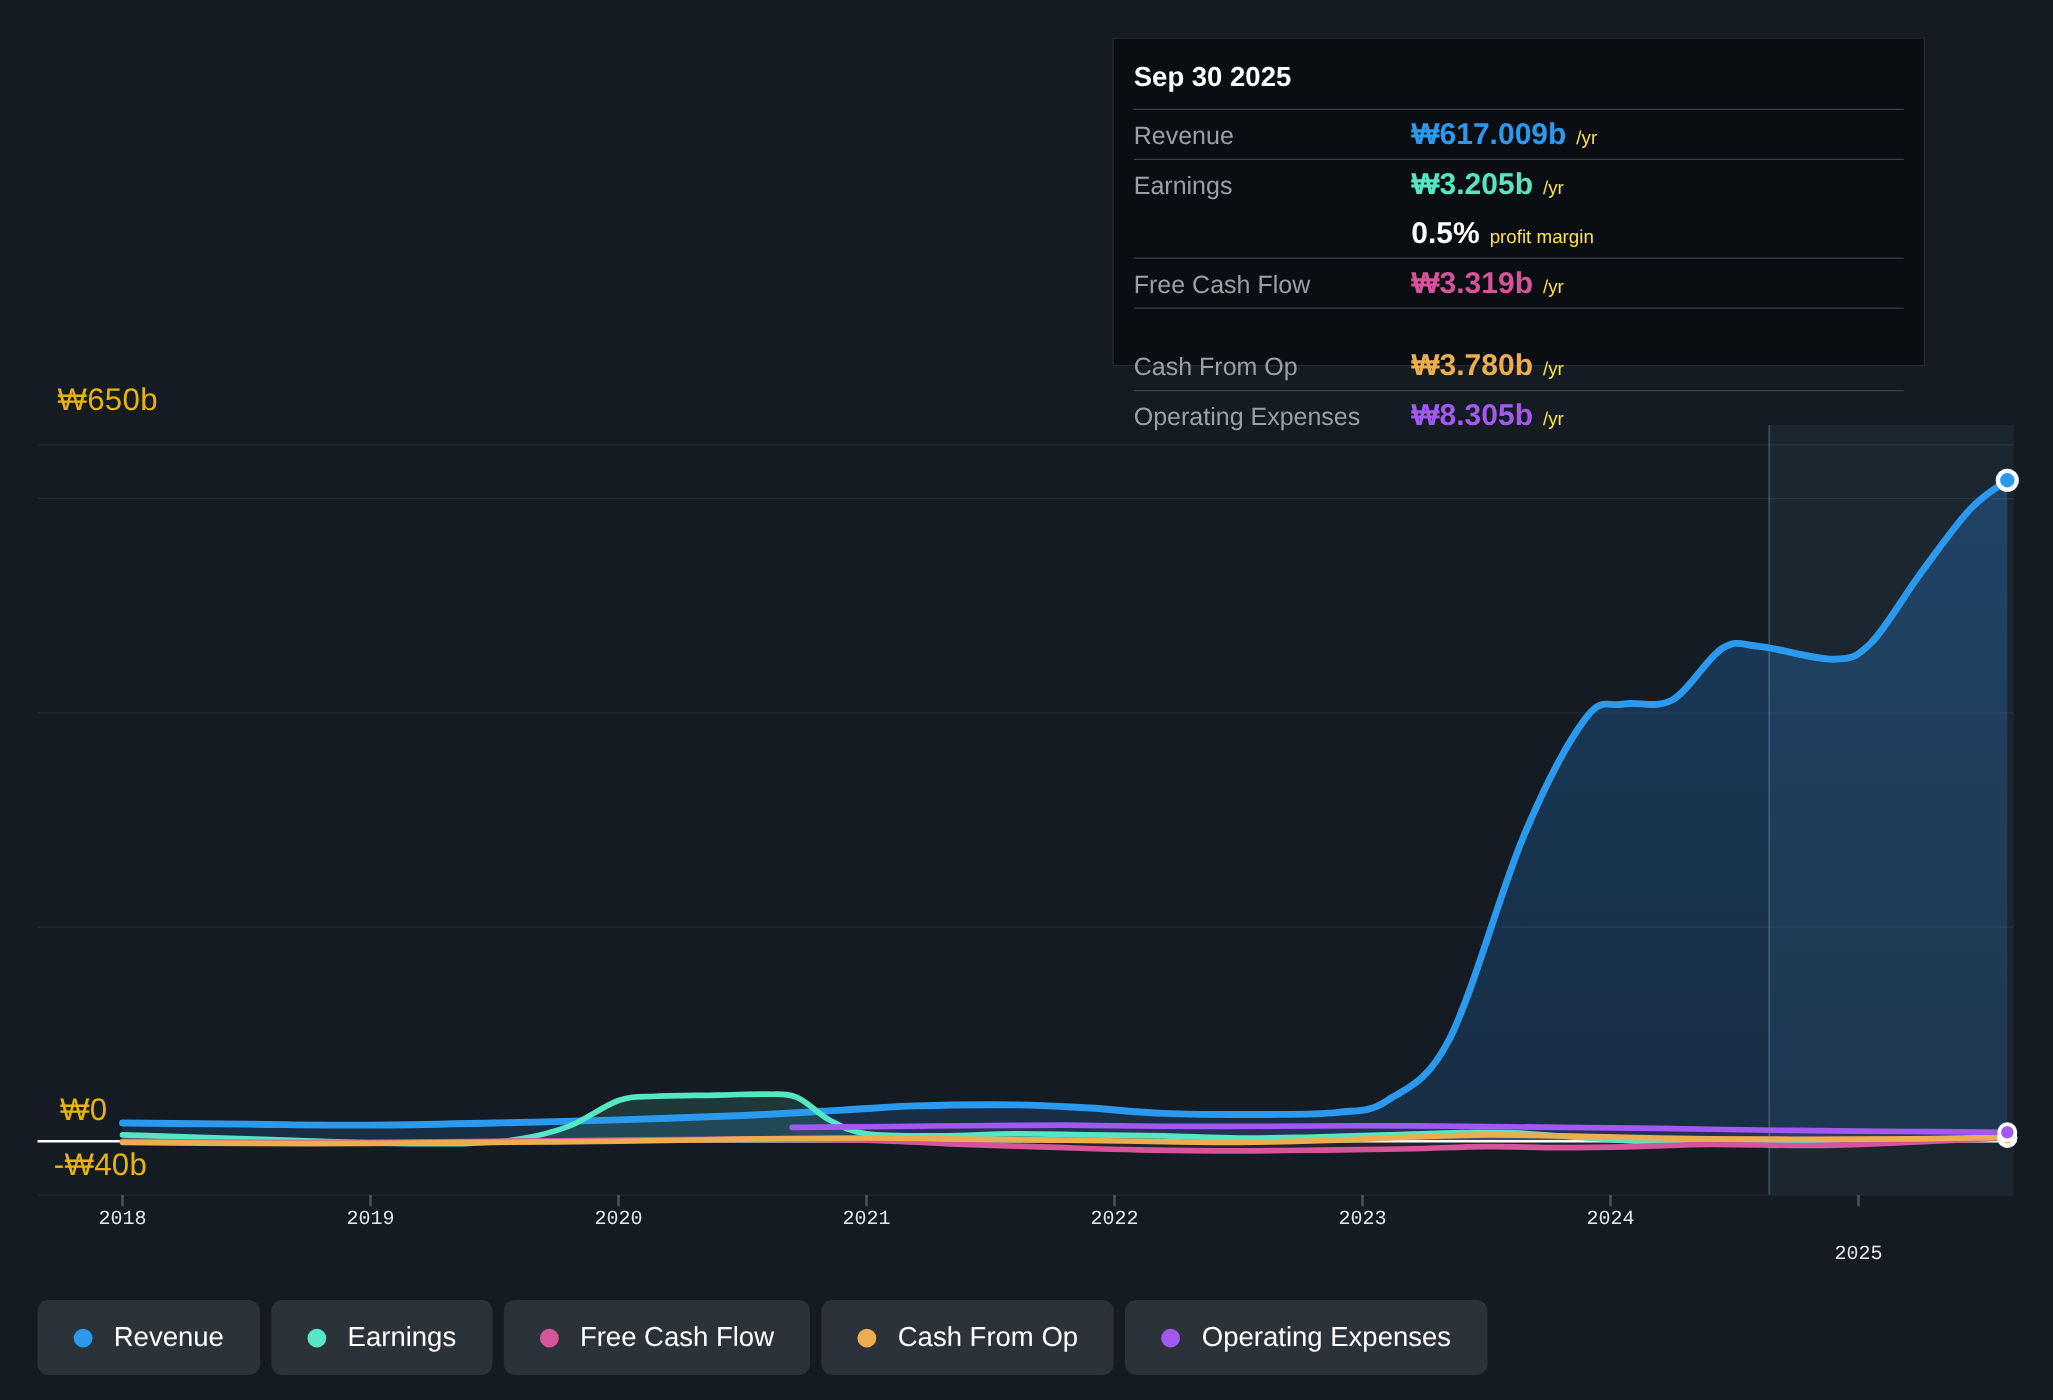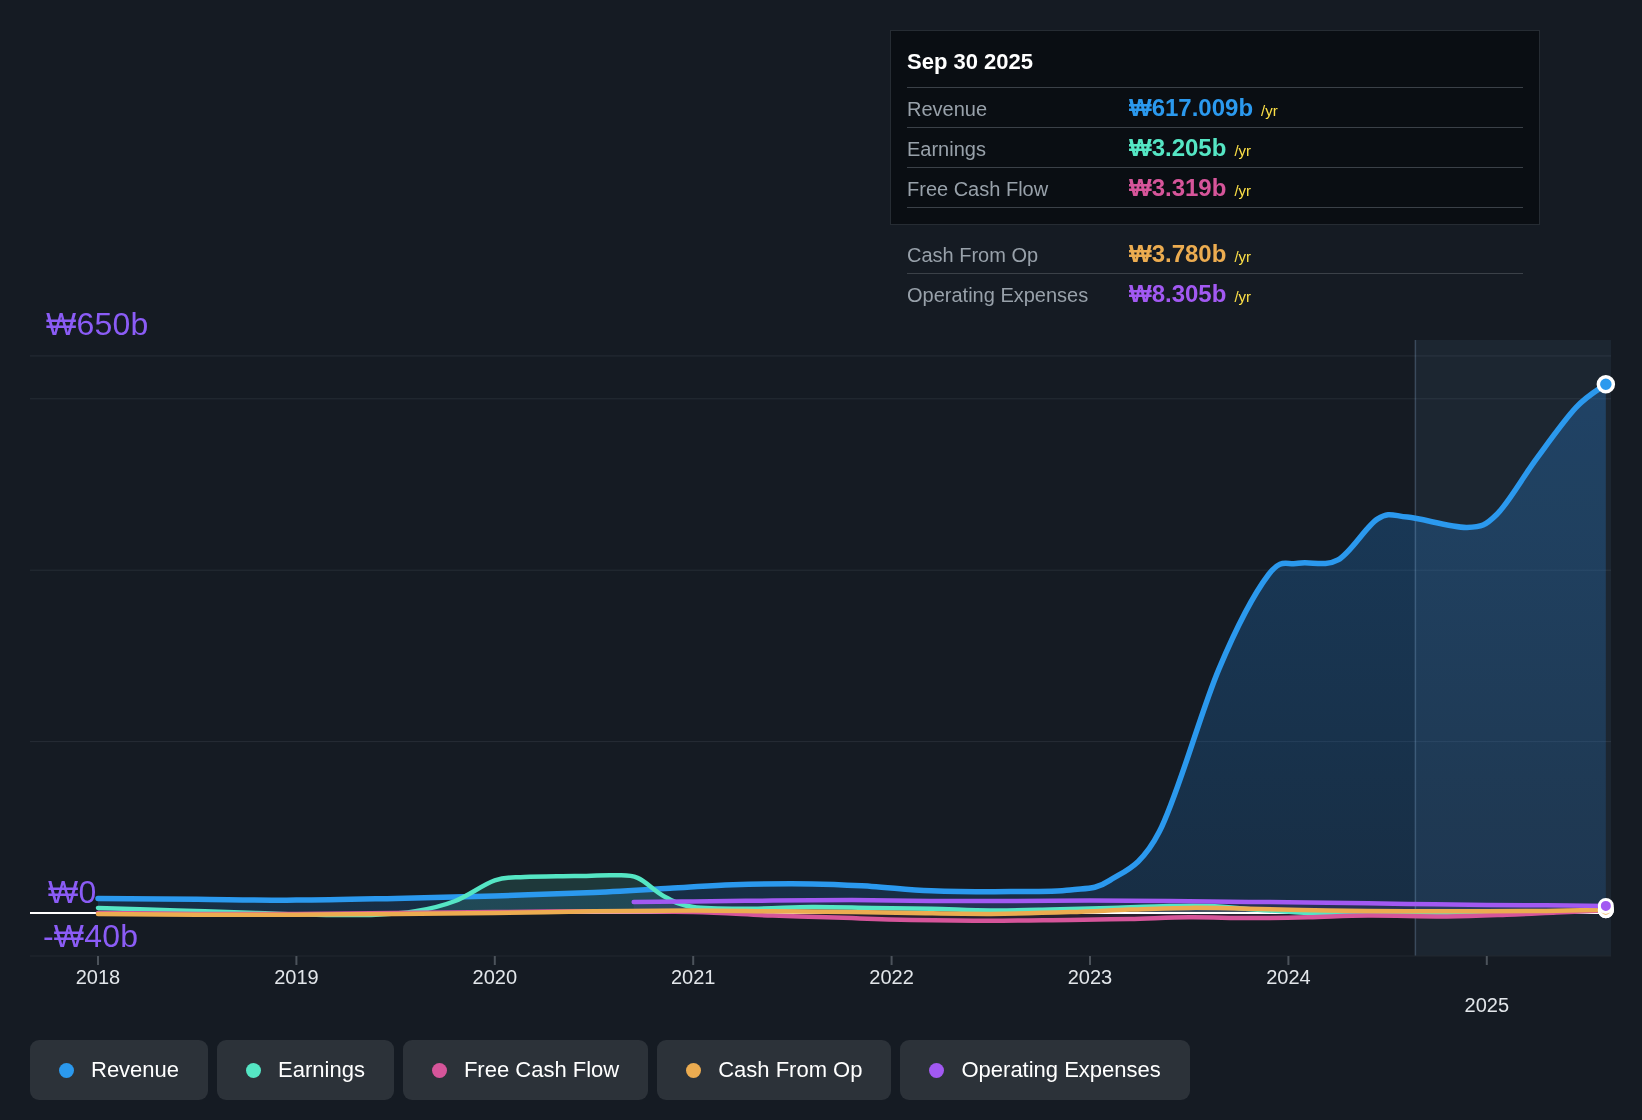--- a/index.html
+++ b/index.html
@@ -3,28 +3,28 @@
 <meta charset="utf-8">
 <style>
   html,body{margin:0;padding:0;}
   body{
     width:1642px;height:1120px;
     background:#151b23;
     font-family:"Liberation Sans","DejaVu Sans",sans-serif;
     color:#fff;overflow:hidden;position:relative;
   }
   #plot{position:absolute;left:0;top:0;}
-  .y-label{position:absolute;font-size:32px;font-weight:500;color:#8b5cf6;letter-spacing:.2px;}
+  .y-label{position:absolute;font-size:25px;font-weight:500;color:#eab308;letter-spacing:.2px;}
   #y-650{left:46px;top:306px;}
   #y-0{left:48px;top:874px;}
   #y-neg50{left:43px;top:918px;}
-  .x-label{position:absolute;top:966px;transform:translateX(-50%);font-size:20px;color:#e2e6ea;}
+  .x-label{position:absolute;top:966px;transform:translateX(-50%);font-size:16px;color:#e2e6ea;font-family:Liberation Mono, monospace;}
   
   .tooltip{
-    position:absolute;left:890px;top:30px;width:650px;height:195px;
+    position:absolute;left:890px;top:30px;width:650px;height:263px;
     background:#0a0e13;border:1px solid #262c33;box-sizing:border-box;
     padding:10px 16px 8px;z-index:5;
   }
   .tt-title{font-size:22px;font-weight:700;color:#fff;padding:8px 0 12px;}
   .tt-row{display:flex;align-items:baseline;border-top:1px solid #3b4148;padding:5.5px 0;}
   .tt-row.no-sep{border-top:none;}
   .tt-label{width:222px;color:#98a1aa;font-size:20px;flex:none;}
   .tt-value{font-size:24px;font-weight:700;}
   .tt-suffix{color:#fde047;font-size:15px;margin-left:8px;}
   
@@ -98,20 +98,25 @@
   <div class="tt-row">
     <span class="tt-label">Revenue</span>
     <span class="tt-value" style="color: rgb(43, 153, 238);">₩617.009b</span>
     <span class="tt-suffix">/yr</span>
   </div>
   <div class="tt-row">
     <span class="tt-label">Earnings</span>
     <span class="tt-value" style="color: rgb(85, 230, 196);">₩3.205b</span>
     <span class="tt-suffix">/yr</span>
   </div>
+  <div class="tt-row no-sep">
+    <span class="tt-label"></span>
+    <span class="tt-value" style="color: rgb(255, 255, 255);">0.5%</span>
+    <span class="tt-suffix">profit margin</span>
+  </div>
   <div class="tt-row">
     <span class="tt-label">Free Cash Flow</span>
     <span class="tt-value" style="color: rgb(214, 85, 154);">₩3.319b</span>
     <span class="tt-suffix">/yr</span>
   </div>
   <div class="tt-row">
     <span class="tt-label">Cash From Op</span>
     <span class="tt-value" style="color: rgb(236, 172, 80); margin-top: 26px;">₩3.780b</span>
     <span class="tt-suffix">/yr</span>
   </div>

